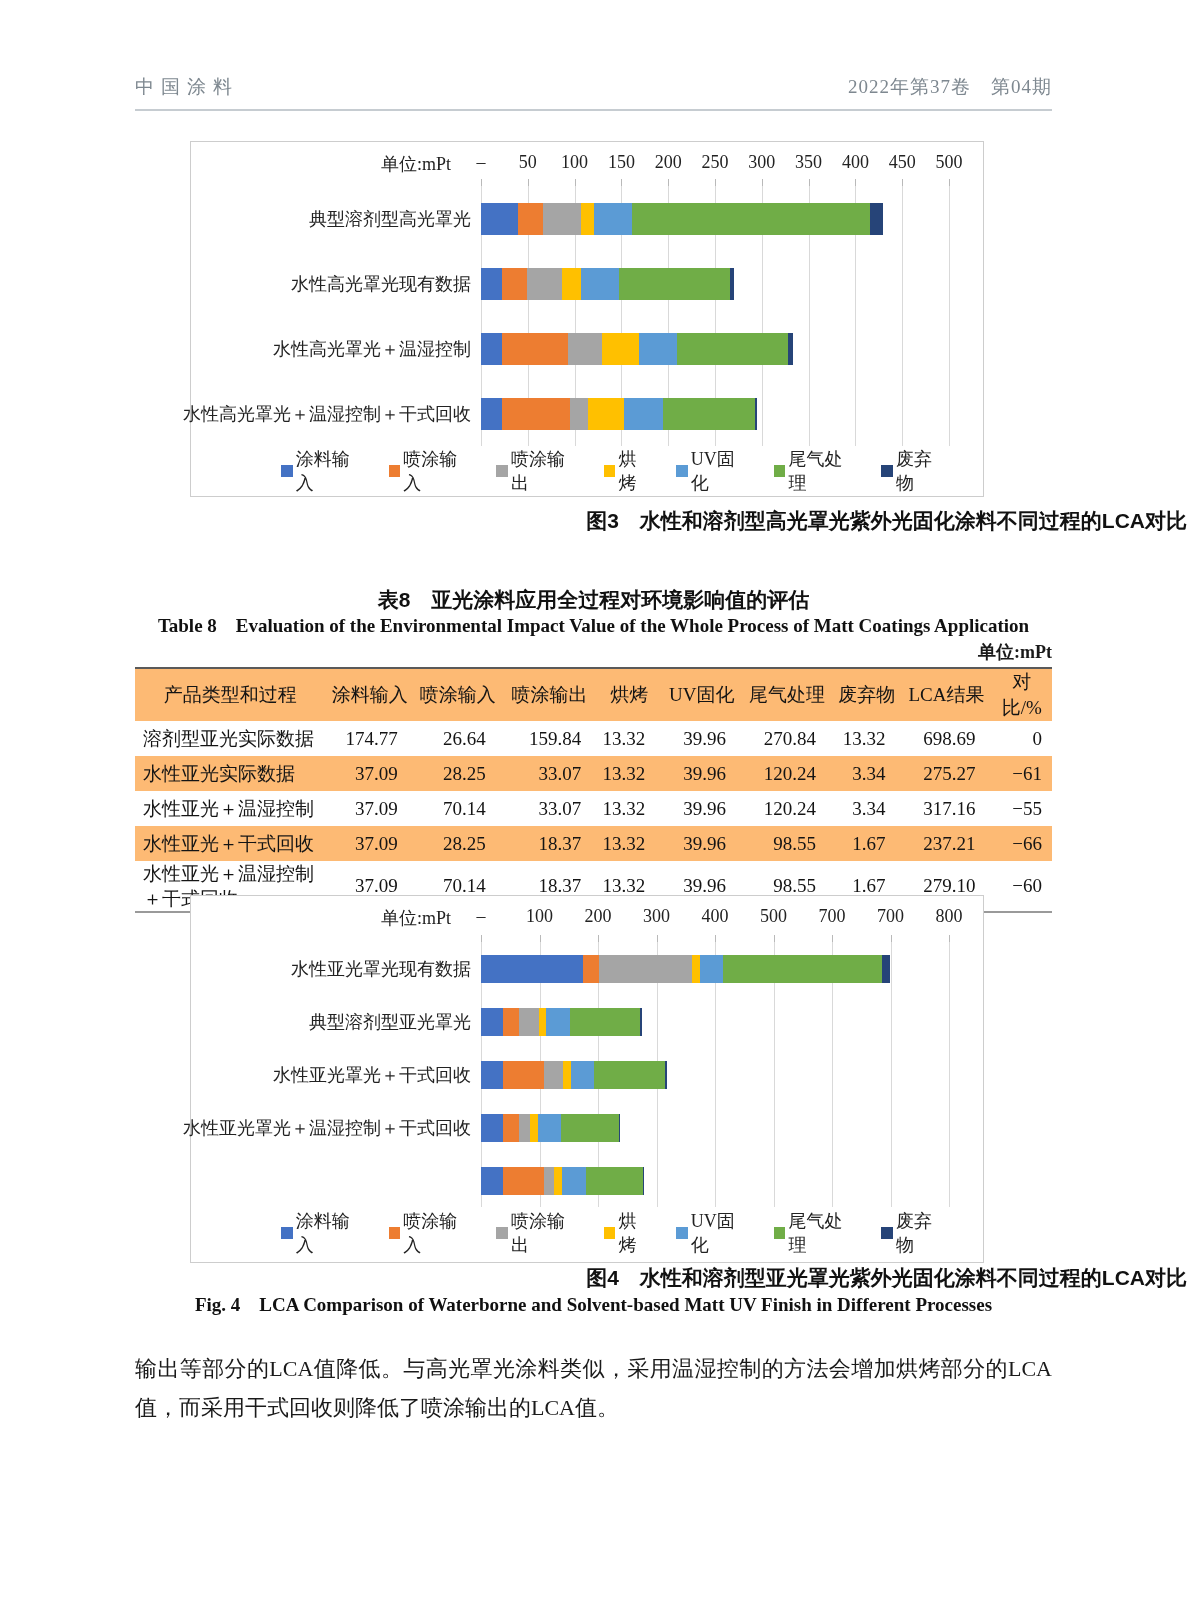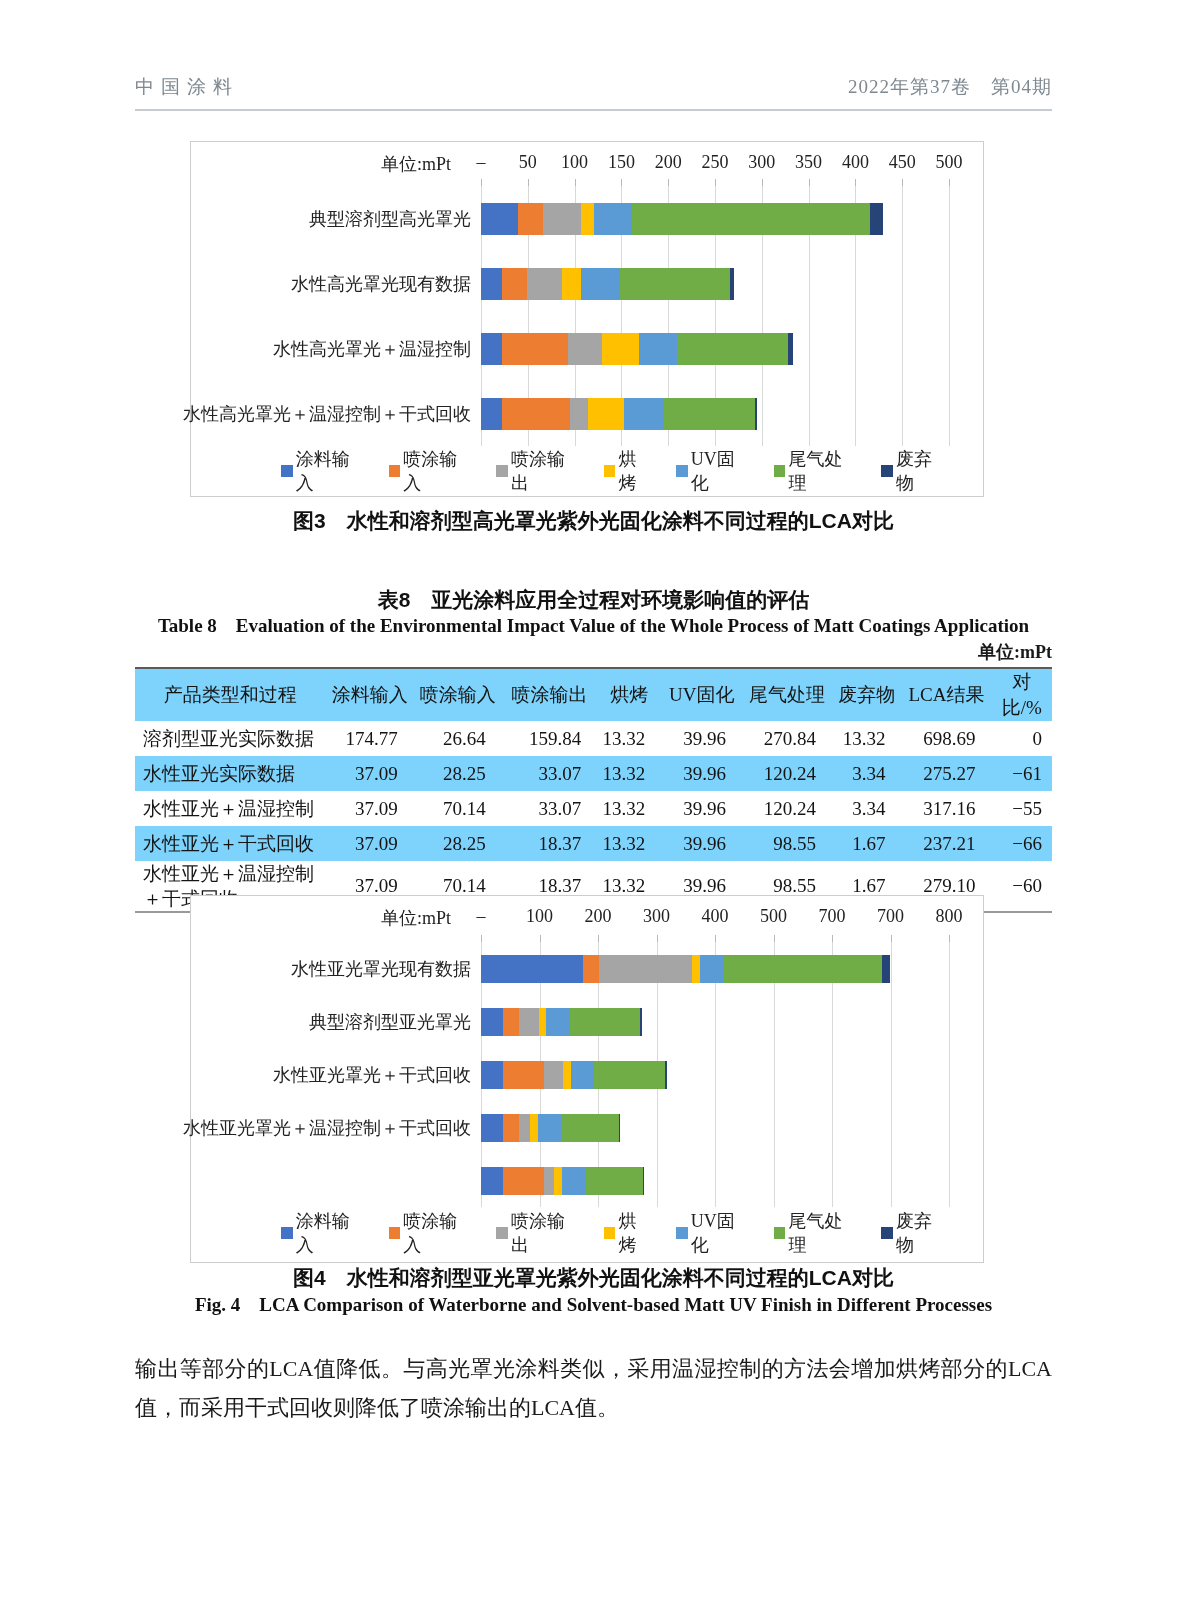--- a/index.html
+++ b/index.html
@@ -45,37 +45,37 @@
   .seg{height:100%;}
   .legend-row{display:flex; justify-content:center; align-items:center;
     height:52px; gap:22px; margin-left:90px;}
   .legend-item{display:flex; align-items:center; gap:3px; font-size:18px; color:#222;}
   .legend-swatch{width:12px; height:12px; display:inline-block;}
   
   .fig-caption{position:absolute; left:0; width:1187px; text-align:center;}
   #caption-fig3{top:507px;}
   #caption-fig4{top:1264px;}
   .cap-cn{font-family:"Liberation Sans","DejaVu Sans",sans-serif;
-    font-weight:bold; font-size:21px; line-height:28px; color:#111;}
+    font-weight:bold; font-size:21px; line-height:28px; color:#111;text-align:right;}
   .cap-en{font-weight:bold; font-size:19px; line-height:26px; color:#111;}
   
   .table-block{position:absolute; top:586px; left:135px; width:917px;}
   .tbl-title-cn{text-align:center; font-family:"Liberation Sans","DejaVu Sans",sans-serif;
     font-weight:bold; font-size:21px; line-height:27px; color:#111;}
   .tbl-title-en{text-align:center; font-weight:bold; font-size:19px; line-height:26px; color:#111;}
   .tbl-unit{text-align:right; font-weight:bold; font-size:18px; line-height:24px; margin-top:1px;}
   table.lca{width:100%; border-collapse:collapse; margin-top:3px;
     font-size:19px; color:#141414;
     border-top:2px solid #5a5a5a; border-bottom:2px solid #9a9a9a;}
   table.lca th{font-weight:normal; text-align:center; height:35px; padding:0 4px;}
   table.lca td{height:35px; padding:0 4px;}
   table.lca td.lbl{text-align:left; padding-left:8px; line-height:25px;}
   table.lca td.num{text-align:right; padding-right:16px;}
   table.lca td.num:last-child{padding-right:10px;}
-  tr.green{background:#7dd3fc;margin-top:40px;}
+  tr.green{background:#fdba74;margin-top:40px;}
   
   .body-cols{position:absolute; top:1349px; left:135px; width:917px;
     display:flex; gap:19px;}
   .body-col{flex:1; font-size:22px; line-height:39px; text-align:justify; color:#1a1a1a;}
   .indent{text-indent:2em;}
   
   .footer{position:absolute; top:1501px; left:133px; display:flex; align-items:center;}
   .page-num{font-size:27px; color:#3a6191; margin-right:12px;}
   .footer-bar{width:3px; height:48px; background:#3a6191; margin-right:10px;}
   .footer-cn{font-family:"Liberation Sans","DejaVu Sans",sans-serif;

